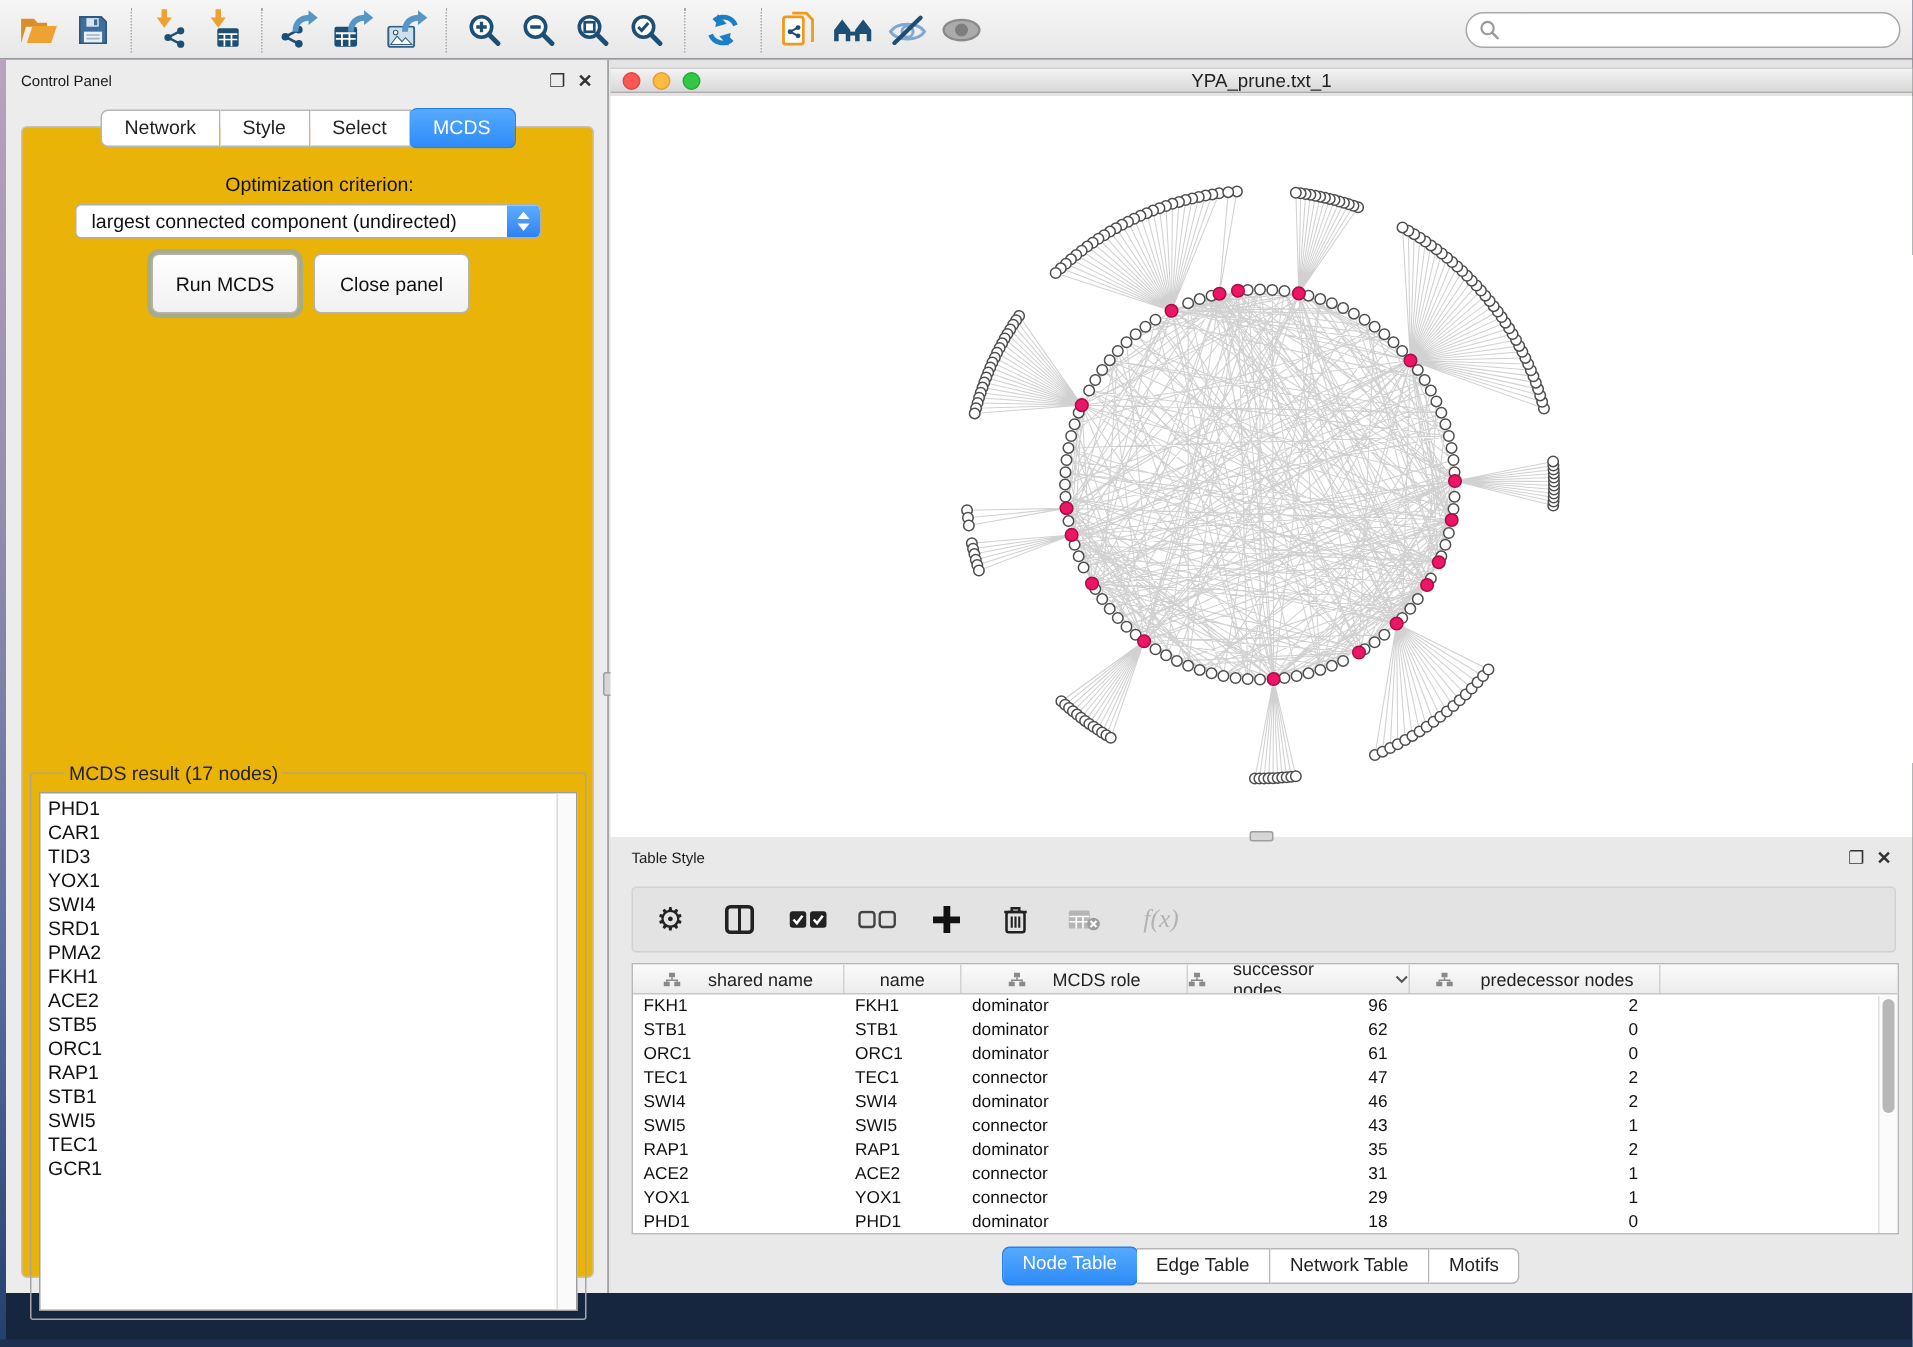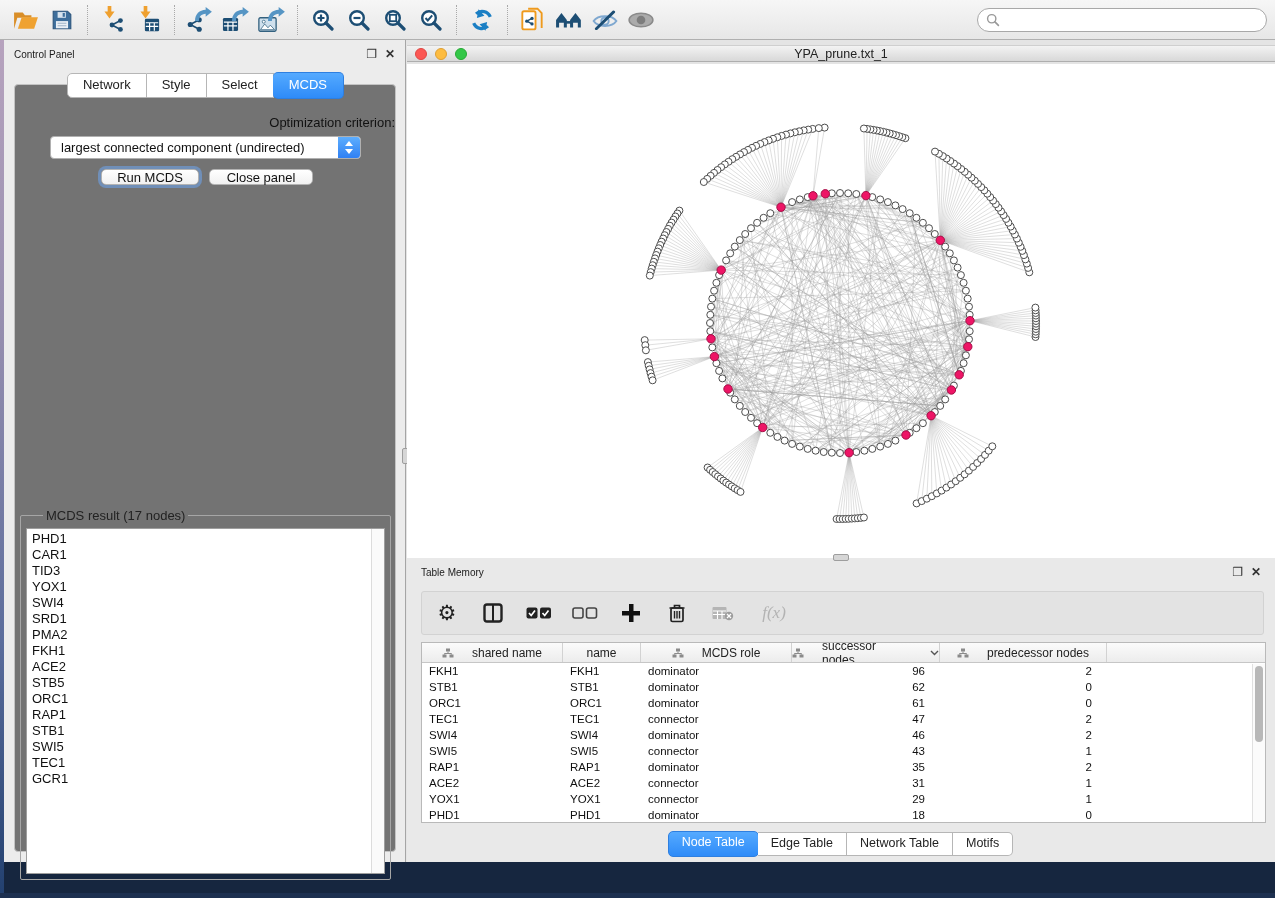--- a/index.html
+++ b/index.html
@@ -24,37 +24,37 @@
   #search-input { border:none; outline:none; flex:1; font-size:12px; margin-left:5px; background:transparent;
     font-family:"Liberation Sans", sans-serif; }
 
   
   #control-panel { position:absolute; left:4px; top:40px; width:401px; height:822px; background:#ececec; }
   .panel-titlebar { height:28px; display:flex; align-items:center; padding:0 10px; }
   .panel-title { font-size:10px; color:#1a1a1a; }
   .panel-winbtns { margin-left:auto; display:flex; gap:8px; align-items:center; }
   .winbtn { font-size:12px; color:#333; line-height:1; cursor:default; }
   #cp-box { position:absolute; left:10px; right:9px; top:44px; bottom:10px;
-    background:#737373; border:1px solid #c3c3c3; border-radius:4px; }
+    background:#eab308; border:1px solid #c3c3c3; border-radius:4px; }
   #cp-tabs { position:absolute; top:-12px; left:0; right:0; display:flex; justify-content:center; }
   .tab { font-size:13px; color:#222; background:#fff; border:1px solid #b6b6b6; border-left:none;
     padding:3px 15px 4px; line-height:1.2; }
   .tab:first-child { border-left:1px solid #b6b6b6; border-radius:5px 0 0 5px; }
   .tab:last-child { border-radius:0 5px 5px 0; }
   .tab.active { background:linear-gradient(#55aaff,#2e8bf8); color:#fff; border-color:#2e7fe0;
     border-radius:5px; margin:-1px; padding:4px 16px 5px; }
-  #opt-label { position:absolute; top:30px; left:16px; right:0; text-align:right; font-size:13px; color:#111; }
+  #opt-label { position:absolute; top:30px; left:16px; right:0; text-align:center; font-size:13px; color:#111; }
   #criterion-select { position:absolute; top:51px; left:35px; width:311px; height:23px; background:#fff;
     border:1px solid #b0b0b0; border-radius:4px; display:flex; align-items:center; overflow:hidden; }
   #criterion-value { flex:1; font-size:13px; color:#111; padding-left:10px; white-space:nowrap; }
   #criterion-stepper { width:22px; height:23px; background:linear-gradient(#5fb0ff,#2e7ef2);
     border-radius:0 4px 4px 0; display:flex; flex-direction:column; align-items:center; justify-content:center; gap:3px; }
   .chev-up { width:0; height:0; border-left:4px solid transparent; border-right:4px solid transparent; border-bottom:5px solid #fff; }
   .chev-dn { width:0; height:0; border-left:4px solid transparent; border-right:4px solid transparent; border-top:5px solid #fff; }
-  .mac-btn { position:absolute; top:84px; height:16px; background:linear-gradient(#ffffff,#f1f1f1);
+  .mac-btn { position:absolute; top:84px; height:40px; background:linear-gradient(#ffffff,#f1f1f1);
     border:1px solid #b3b3b3; border-radius:5px; font-size:13px; color:#111; text-align:center;
     font-family:"Liberation Sans", sans-serif; display:flex; align-items:center; justify-content:center; }
   #run-btn { left:86px; width:98px; box-shadow:0 0 0 3px rgba(110,165,240,.55); }
   #closepanel-btn { left:194px; width:104px; }
   #mcds-fieldset { position:absolute; left:5px; top:423px; width:371px; height:372px;
     border:1px solid #a6a6a6; border-radius:2px; padding:0; }
   #mcds-fieldset legend { font-size:13px; color:#222; margin-left:22px; padding:0 3px; }
   #mcds-list { position:absolute; left:5px; top:5px; right:5px; bottom:5px; background:#fff;
     border:1px solid #9e9e9e; overflow:hidden; }
   #mcds-items { position:absolute; left:0; top:2px; right:13px; bottom:0; padding-left:5px; }
@@ -630,21 +630,21 @@
           <circle cx="355.7" cy="363.5" r="4.2" fill="#ee1566" stroke="#a50f47" stroke-width="1"></circle>
           <circle cx="321.0" cy="325.0" r="4.2" fill="#ee1566" stroke="#a50f47" stroke-width="1"></circle>
           <circle cx="307.4" cy="292.6" r="4.2" fill="#ee1566" stroke="#a50f47" stroke-width="1"></circle>
           <circle cx="304.0" cy="274.8" r="4.2" fill="#ee1566" stroke="#a50f47" stroke-width="1"></circle>
         </svg>
     </div>
 
     <div id="table-panel">
       <div id="h-splitter-handle"></div>
       <div id="tp-titlebar" class="panel-titlebar">
-        <span class="panel-title">Table Memory</span>
+        <span class="panel-title">Table Style</span>
         <span class="panel-winbtns">
           <span class="winbtn">❐</span>
           <span class="winbtn" style="font-weight:bold">✕</span>
         </span>
       </div>
 
       <div id="tp-toolbar">
         <div class="tpbtn">
             <span class="gear-glyph">⚙</span>
           </div>

